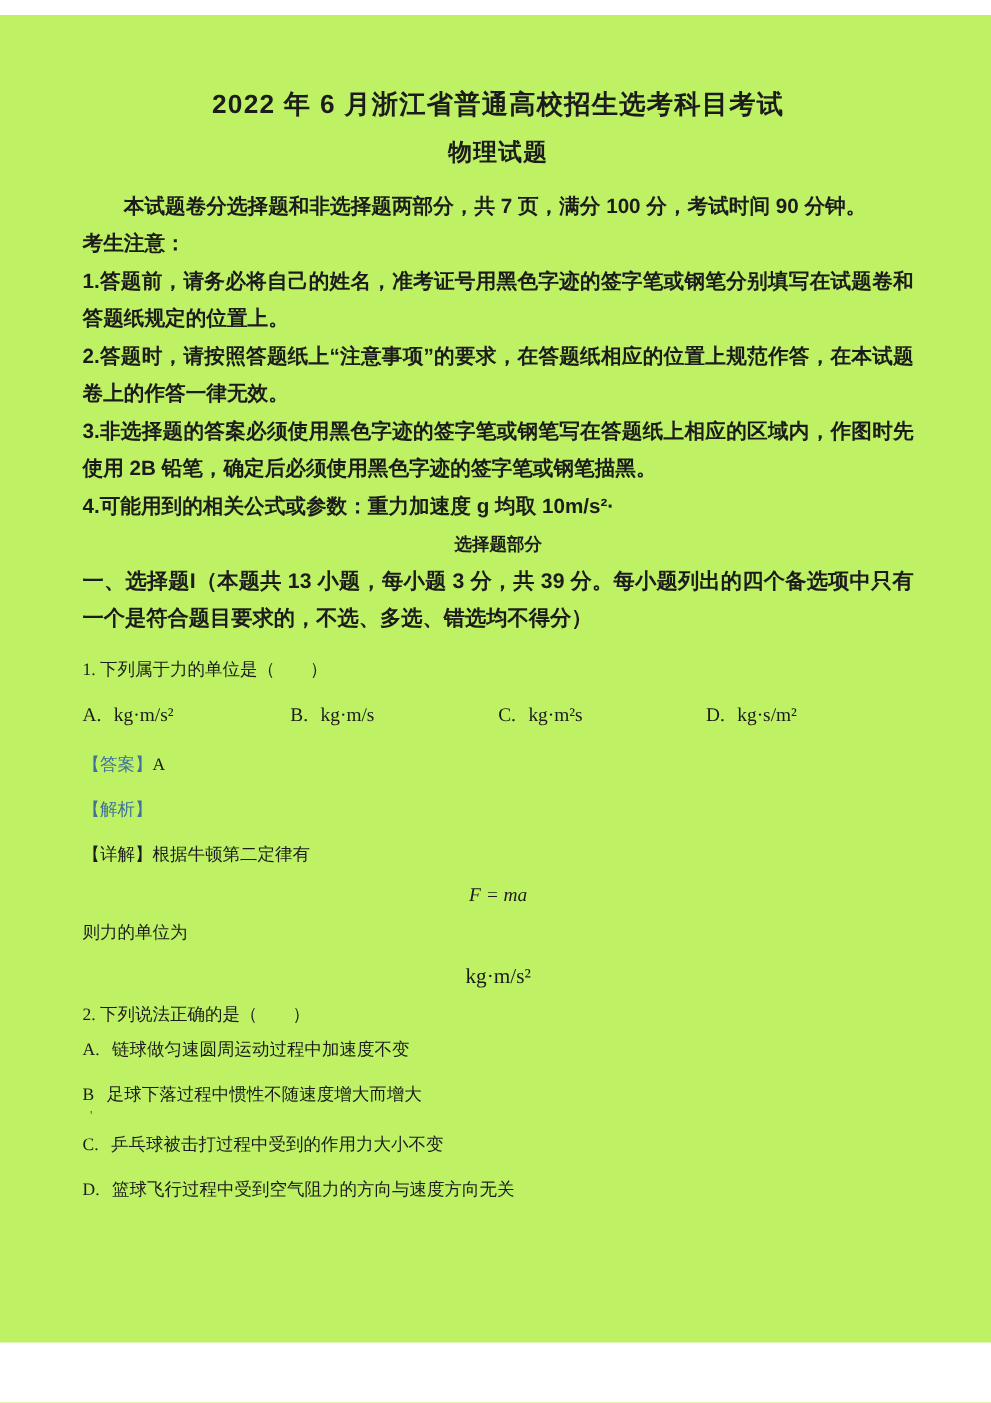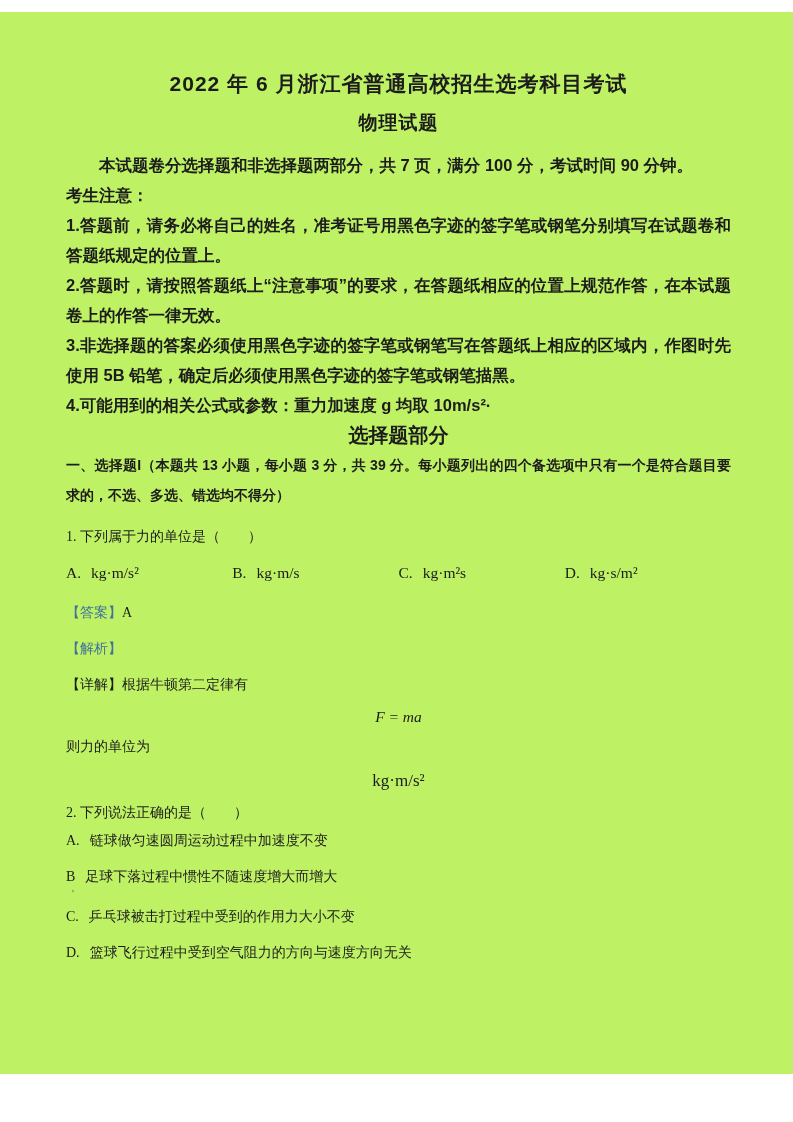--- a/index.html
+++ b/index.html
@@ -51,29 +51,29 @@
     font-family: "Liberation Sans", "DejaVu Sans", sans-serif;
     font-weight: bold;
     font-size: 16.5px;
     line-height: 30px;
     text-align: justify;
   }
   .section-center {
     margin: 0;
     font-family: "Liberation Sans", "DejaVu Sans", sans-serif;
     font-weight: bold;
-    font-size: 20px;
+    font-size: 14px;
     line-height: 30px;
     text-align: center;
   }
   .part-heading {
     margin: 0;
     font-family: "Liberation Sans", "DejaVu Sans", sans-serif;
     font-weight: bold;
-    font-size: 14px;
+    font-size: 17px;
     line-height: 30px;
     text-align: justify;
   }
   .qa-line {
     margin: 0;
     font-size: 14px;
     line-height: 22px;
   }
   .stem { margin-top: 16px; }
   .options-row {
@@ -120,21 +120,21 @@
 <div class="page">
 
   <h1 class="doc-title">2022 年 6 月浙江省普通高校招生选考科目考试</h1>
   <h2 class="doc-subtitle">物理试题</h2>
 
   <p class="intro">本试题卷分选择题和非选择题两部分，共 7 页，满分 100 分，考试时间 90 分钟。</p>
 
   <p class="notice-heading">考生注意：</p>
   <p class="notice">1.答题前，请务必将自己的姓名，准考证号用黑色字迹的签字笔或钢笔分别填写在试题卷和答题纸规定的位置上。</p>
   <p class="notice">2.答题时，请按照答题纸上“注意事项”的要求，在答题纸相应的位置上规范作答，在本试题卷上的作答一律无效。</p>
-  <p class="notice">3.非选择题的答案必须使用黑色字迹的签字笔或钢笔写在答题纸上相应的区域内，作图时先使用 5B 铅笔，确定后必须使用黑色字迹的签字笔或钢笔描黑。</p>
+  <p class="notice">3.非选择题的答案必须使用黑色字迹的签字笔或钢笔写在答题纸上相应的区域内，作图时先使用 2B 铅笔，确定后必须使用黑色字迹的签字笔或钢笔描黑。</p>
   <p class="notice">4.可能用到的相关公式或参数：重力加速度 g 均取 10m/s²·</p>
 
   <p class="section-center">选择题部分</p>
   <p class="part-heading">一、选择题I（本题共 13 小题，每小题 3 分，共 39 分。每小题列出的四个备选项中只有一个是符合题目要求的，不选、多选、错选均不得分）</p>
 
   <section>
     <p class="qa-line stem">1. 下列属于力的单位是（　　）</p>
 
     <div class="options-row">
       <span class="option">

